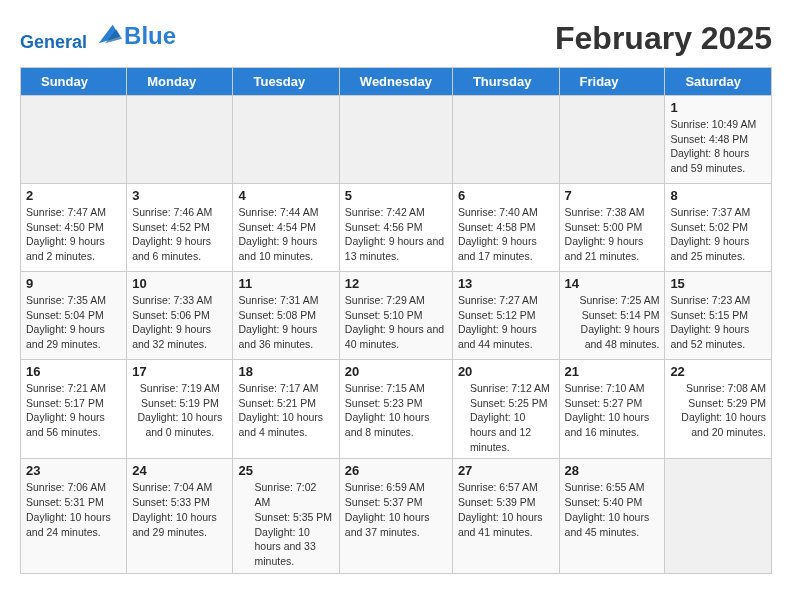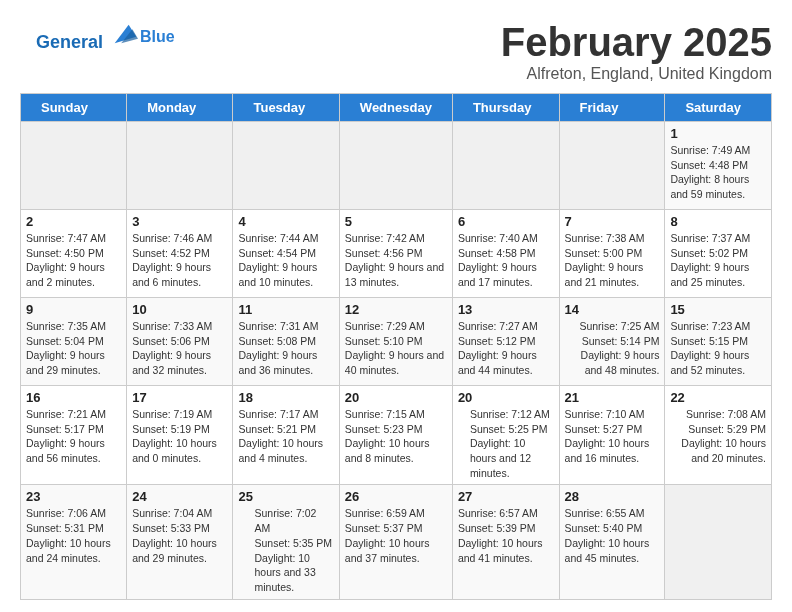--- a/index.html
+++ b/index.html
@@ -13,39 +13,38 @@
     .header-area {
       display: flex;
       justify-content: space-between;
       align-items: flex-start;
       margin-bottom: 10px;
     }
     .logo {
       display: flex;
       align-items: center;
       gap: 0;
-      margin-left: 16px;
     }
     .logo-text {
       font-size: 18px;
       font-weight: bold;
       color: #333;
       line-height: 1.1;
     }
     .logo-text span { color: #1a6bb5; }
     .logo-icon {
       width: 28px;
       height: 28px;
       margin-left: 2px;
     }
     .title-area {
       text-align: right;
     }
     .month-title {
-      font-size: 40px;
+      font-size: 32px;
       font-weight: bold;
       color: #333;
     }
     .location-title {
       font-size: 16px;
       color: #555;
     }
     .calendar {
       width: 100%;
       border-collapse: collapse;
@@ -97,27 +96,26 @@
   <div class="logo">
     <div>
       <div style="display:flex; align-items:center;">
         <div class="logo-text">
           <span>General</span>
           <svg class="logo-icon" viewBox="0 0 30 30" xmlns="http://www.w3.org/2000/svg">
             <polygon points="5,25 20,5 28,18" fill="#2a7fd4"></polygon>
             <polygon points="12,25 24,10 30,20" fill="#1a5fa0" opacity="0.7"></polygon>
           </svg>
         </div>
-        <div class="logo-text" style="color:#2a7fd4; font-size:16px; font-weight:bold; margin-left:2px;">Blue</div>
+        <div class="logo-text" style="color:#2a7fd4; font-size:24px; font-weight:bold; margin-left:2px;">Blue</div>
       </div>
     </div>
   </div>
   <div class="title-area">
     <div class="month-title">February 2025</div>
-    <div class="location-title">Alfreton, England, United Kingdom</div>
   </div>
 </div>
 
 <table class="calendar">
   <thead>
     <tr id="weekday-header">
     <th>Sunday</th>
         <th>Monday</th>
         <th>Tuesday</th>
         <th>Wednesday</th>
@@ -129,21 +127,21 @@
   <tbody id="calendar-body">
   <tr>
         <td class="empty-cell"></td>
         <td class="empty-cell"></td>
         <td class="empty-cell"></td>
         <td class="empty-cell"></td>
         <td class="empty-cell"></td>
         <td class="empty-cell"></td>
         <td>
           <span class="day-num">1</span>
-          <div class="day-info" style="white-space: pre-line;">Sunrise: 7:49 AM
+          <div class="day-info" style="white-space: pre-line;">Sunrise: 10:49 AM
 Sunset: 4:48 PM
 Daylight: 8 hours and 59 minutes.</div>
         </td>
       </tr>
       <tr>
         <td>
           <span class="day-num">2</span>
           <div class="day-info" style="white-space: pre-line;">Sunrise: 7:47 AM
 Sunset: 4:50 PM
 Daylight: 9 hours and 2 minutes.</div>
@@ -231,21 +229,21 @@
       </tr>
       <tr>
         <td>
           <span class="day-num">16</span>
           <div class="day-info" style="white-space: pre-line;">Sunrise: 7:21 AM
 Sunset: 5:17 PM
 Daylight: 9 hours and 56 minutes.</div>
         </td>
         <td>
           <span class="day-num">17</span>
-          <div class="day-info" style="white-space: pre-line;">Sunrise: 7:19 AM
+          <div class="day-info" style="white-space: pre-line; text-align: center;">Sunrise: 7:19 AM
 Sunset: 5:19 PM
 Daylight: 10 hours and 0 minutes.</div>
         </td>
         <td>
           <span class="day-num">18</span>
           <div class="day-info" style="white-space: pre-line;">Sunrise: 7:17 AM
 Sunset: 5:21 PM
 Daylight: 10 hours and 4 minutes.</div>
         </td>
         <td>

